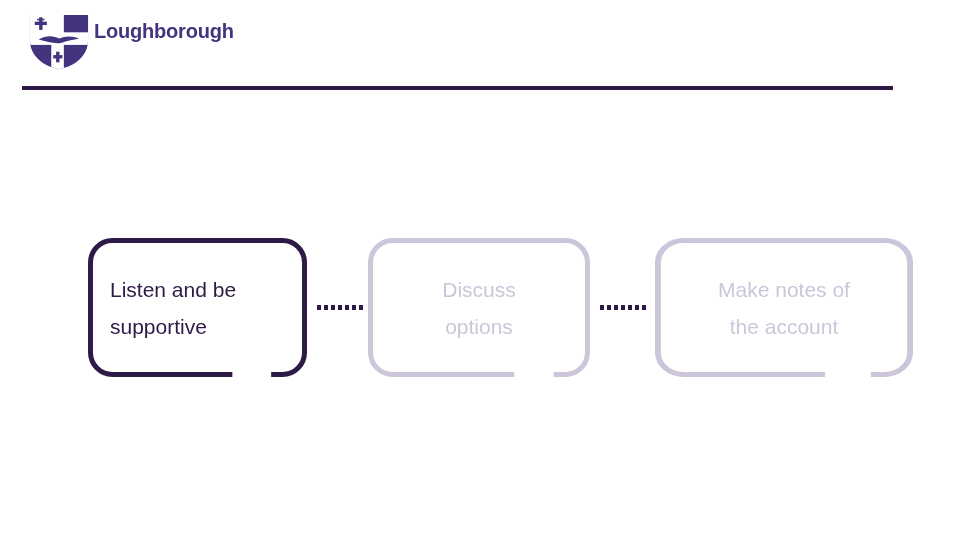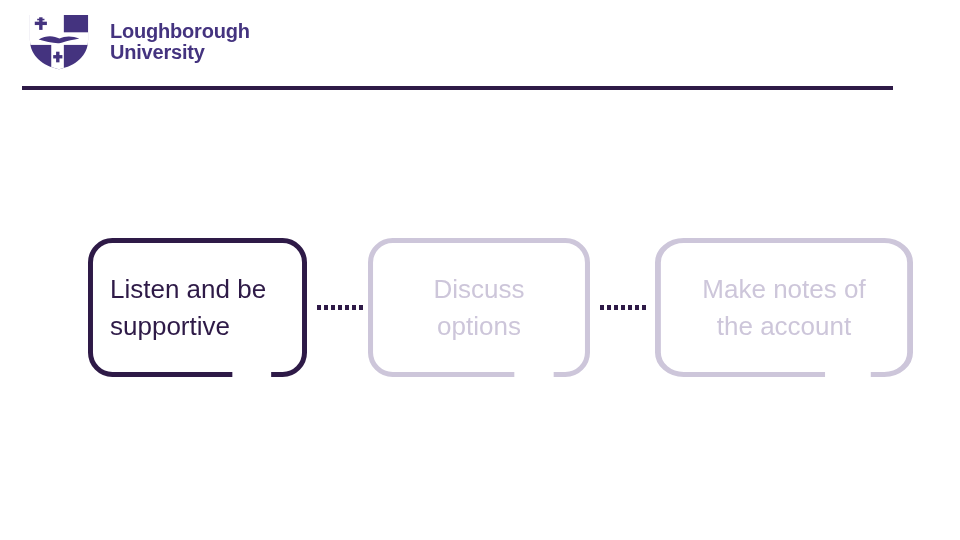--- a/index.html
+++ b/index.html
@@ -17,21 +17,21 @@
   
   .logo {
     position: absolute;
     left: 28px;
     top: 12px;
     display: flex;
     align-items: flex-start;
   }
   .crest { width: 62px; height: 60px; display: block; }
   .logo-text {
-    margin-left: 20px;
+    margin-left: 4px;
     margin-top: 9px;
     color: var(--logo, #44337F);
     font-weight: bold;
     font-size: 20px;
     line-height: 21px;
     letter-spacing: -0.2px;
   }
   .logo-text span { display: block; }
 
   .divider {
@@ -58,21 +58,21 @@
     height: 100%;
   }
   .step svg.step-border path {
     fill: none;
     stroke: currentColor;
     stroke-width: 5;
   }
   .step-label {
     position: relative;
     width: 100%;
-    font-size: 26px;
+    font-size: 21px;
     line-height: 37px;
     white-space: pre-line;
     color: currentColor;
   }
   .step--active  { color: var(--brand, #2E1A47); }
   .step--upcoming { color: var(--light, #CDC6DA); }
 
   #step-0 { left: 88px;  width: 219px; }
   #step-1 { left: 368px; width: 222px; }
   #step-2 { left: 655px; width: 258px; }
@@ -123,21 +123,20 @@
         <path d="M11 27.5 C19 22.5 27 23.5 32.5 26.5 C38 23.5 46 23.5 53 26.5 C46.5 28 41 28.5 35.5 30.5 C31 32.5 19 30 11 27.5 Z" fill="var(--logo, #44337F)"></path>
 
         <g fill="var(--logo, #44337F)">
           <rect x="29" y="40" width="3.5" height="11"></rect>
           <rect x="26" y="43.5" width="9.5" height="3.5"></rect>
         </g>
       </g>
     </svg>
     <div class="logo-text">
       <span>Loughborough</span>
-      <span>University</span>
     </div>
   </div>
 
   <div class="divider"></div>
 
   <div class="step step--active" id="step-0">
     <svg class="step-border" viewBox="0 0 220 139" preserveAspectRatio="none" aria-hidden="true">
       <path d="M184 136.5 H195.5 A22 22 0 0 0 217.5 114.5 V24.5 A22 22 0 0 0 195.5 2.5 H24.5 A22 22 0 0 0 2.5 24.5 V114.5 A22 22 0 0 0 24.5 136.5 H145"></path>
     </svg>
     <div class="step-label">Listen and be

